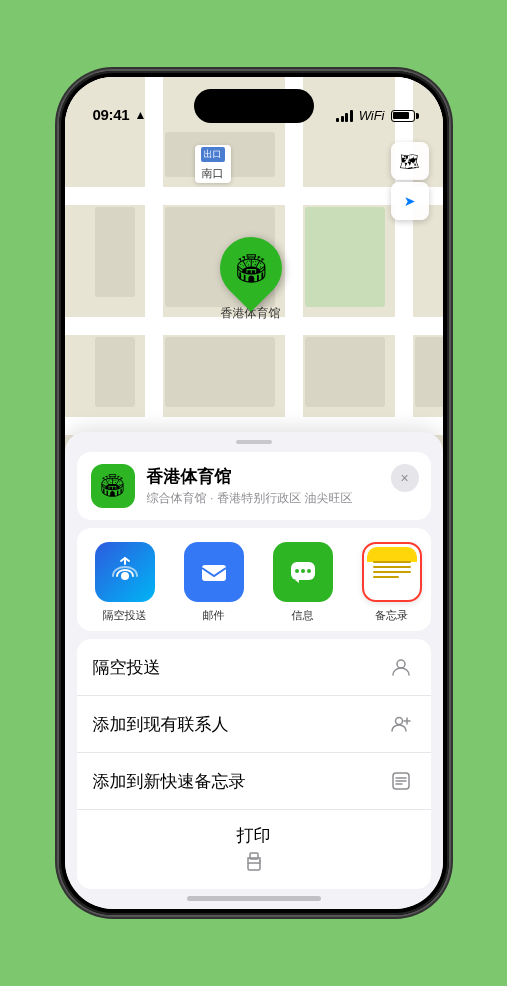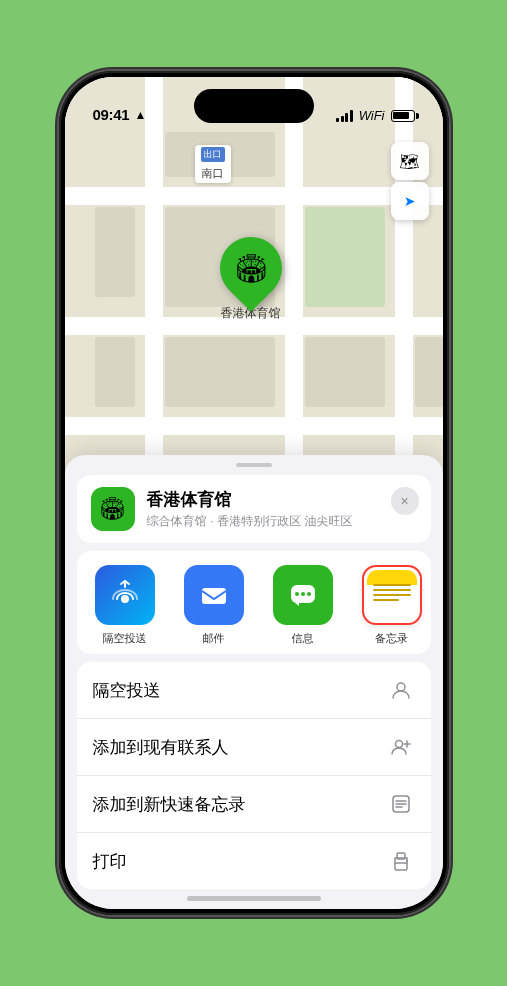--- a/index.html
+++ b/index.html
@@ -329,20 +329,21 @@
     .action-item {
       display: flex;
       align-items: center;
       justify-content: space-between;
       padding: 14px 16px;
       border-bottom: 0.5px solid #e5e5ea;
       cursor: pointer;
     }
     .action-item:last-child {
       border-bottom: none;
+      flex-direction: column;
     }
     .action-label {
       font-size: 17px;
       color: #000;
     }
     .action-icon {
       width: 28px;
       height: 28px;
       display: flex;
       align-items: center;

